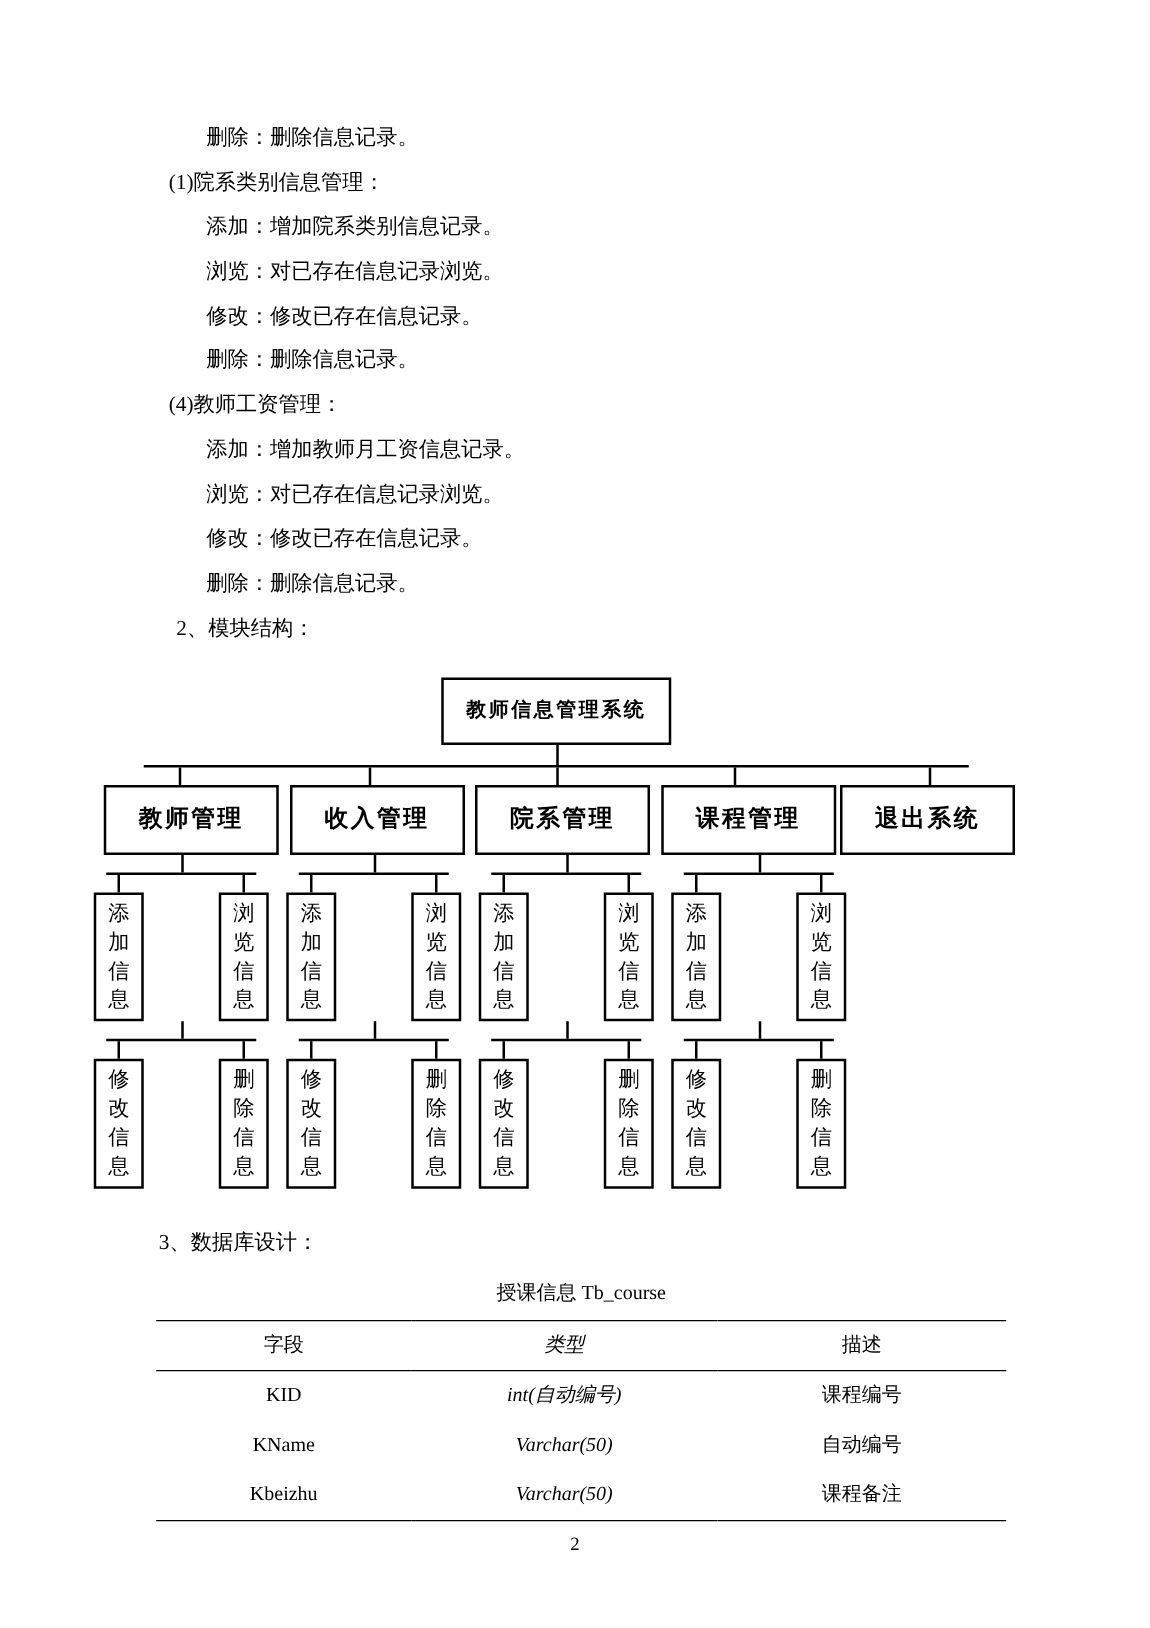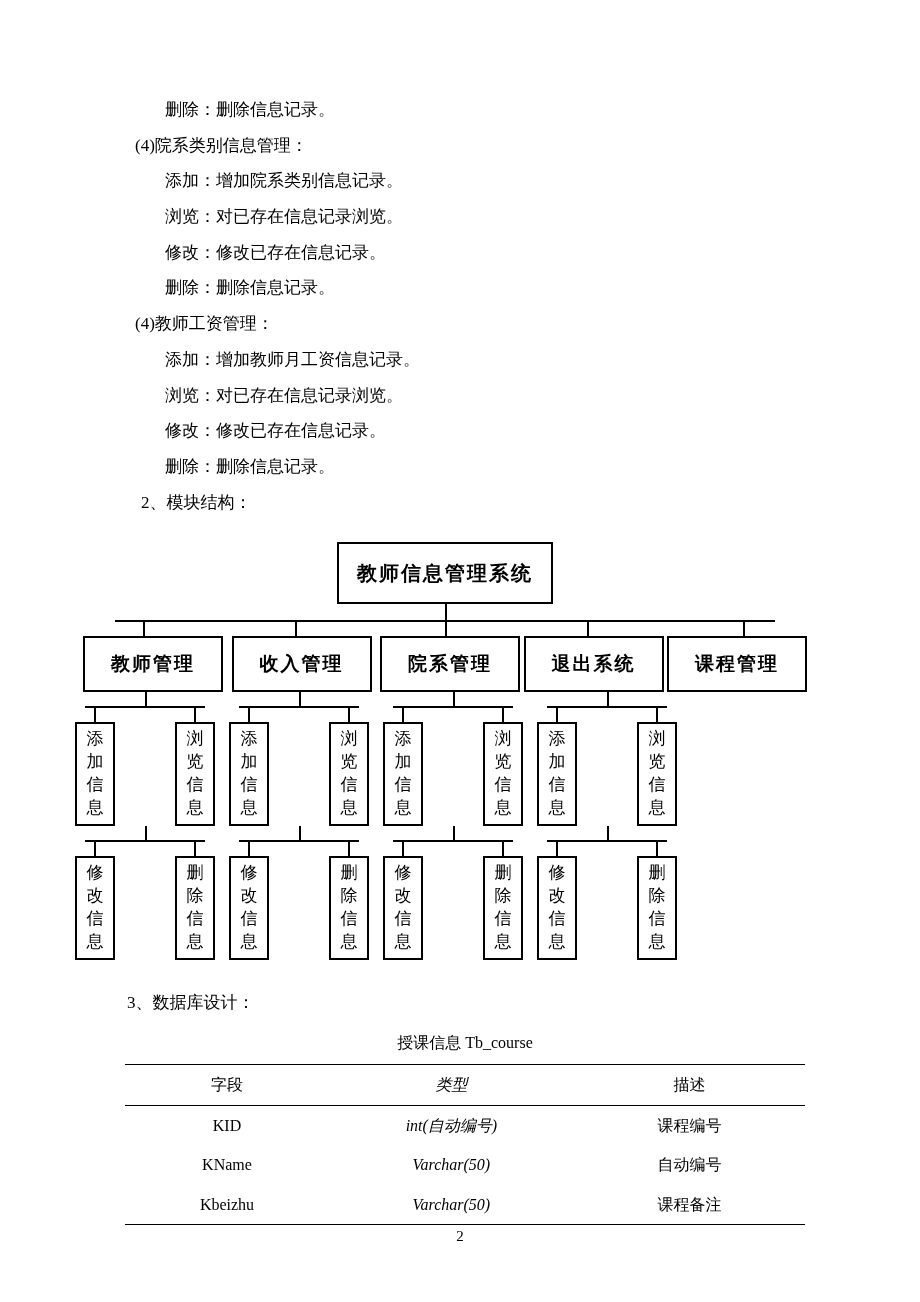--- a/index.html
+++ b/index.html
@@ -28,21 +28,21 @@
       border: 2px solid #000;
       background: #fff;
       display: inline-flex;
       align-items: center;
       justify-content: center;
       text-align: center;
       font-weight: bold;
     }
     .root-wrap { text-align: center; }
     .root {
-      font-size: 20px;
+      font-size: 16px;
       padding: 8px 18px;
       letter-spacing: 2px;
       text-align: center;
     }
     .connector-down { height: 16px; text-align: center; position: relative; }
     .connector-down::after {
       content: "";
       position: absolute;
       left: 50%;
       top: 0; bottom: 0;
@@ -140,21 +140,21 @@
     }
     body { position: relative; }
   </style>
 </head>
 <body>
 
 <div class="content">
 
   <div class="lvl2">删除：删除信息记录。</div>
 
-  <div class="lvl1">(4)院系类别信息管理：</div>
+  <div class="lvl1">(1)院系类别信息管理：</div>
   <div class="lvl2">添加：增加院系类别信息记录。</div>
   <div class="lvl2">浏览：对已存在信息记录浏览。</div>
   <div class="lvl2">修改：修改已存在信息记录。</div>
   <div class="lvl2">删除：删除信息记录。</div>
 
   <div class="lvl1">(4)教师工资管理：</div>
   <div class="lvl2">添加：增加教师月工资信息记录。</div>
   <div class="lvl2">浏览：对已存在信息记录浏览。</div>
   <div class="lvl2">修改：修改已存在信息记录。</div>
   <div class="lvl2">删除：删除信息记录。</div>
@@ -178,25 +178,25 @@
     <div class="mods">
       <div class="modcol">
           <span class="box modbox">教师管理</span>
         </div>
       <div class="modcol">
           <span class="box modbox">收入管理</span>
         </div>
       <div class="modcol">
           <span class="box modbox">院系管理</span>
         </div>
+      <div class="modcol">
+          <span class="box modbox">课程管理</span>
+        </div>
       <div class="modcol exit-col">
           <span class="box modbox">退出系统</span>
-        </div>
-      <div class="modcol">
-          <span class="box modbox">课程管理</span>
         </div>
     </div>
 
     <div class="sub-grid">
       <div class="mod-sub">
           <div class="sub-hbar"></div>
           <div class="sub-row">
             <div class="leaf-col">
               <div class="leaf-tick"></div>
               <div class="leaf">添<br>加<br>信<br>息</div>

